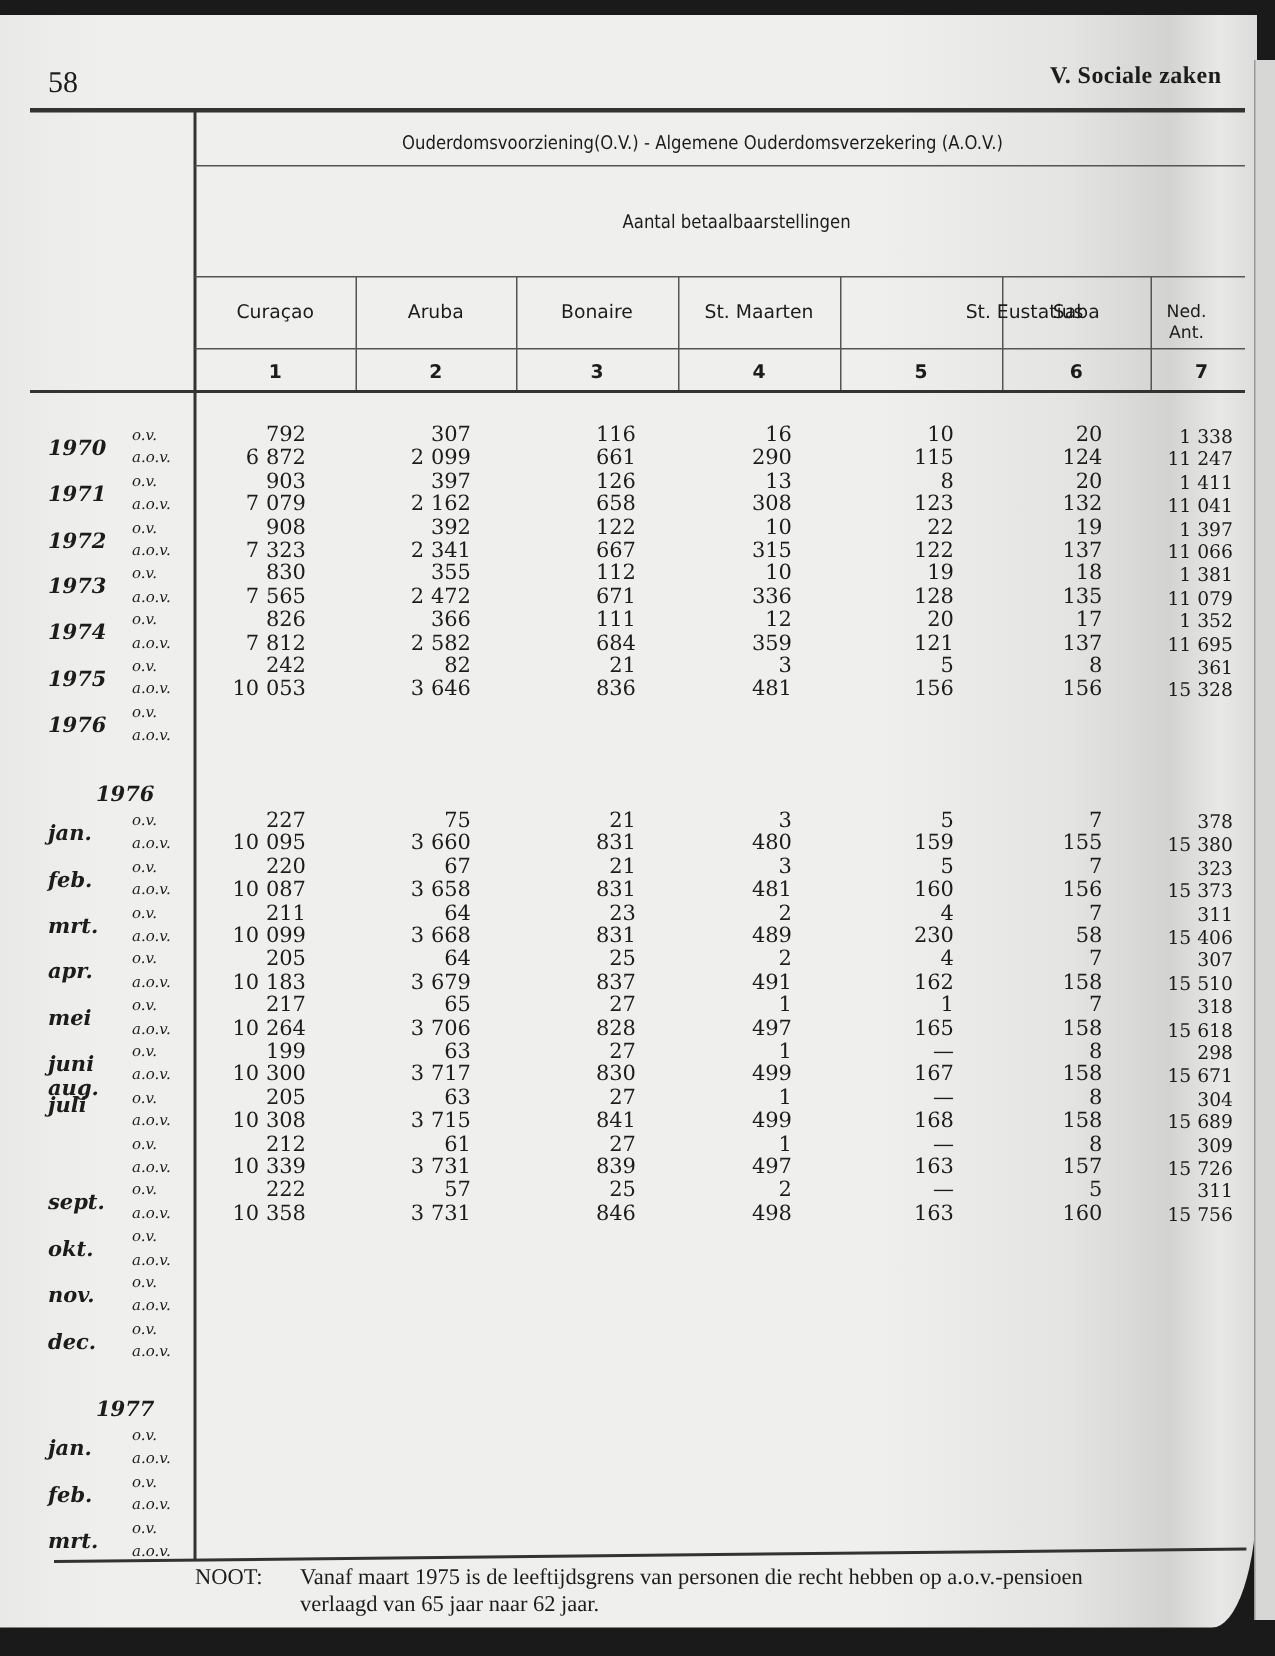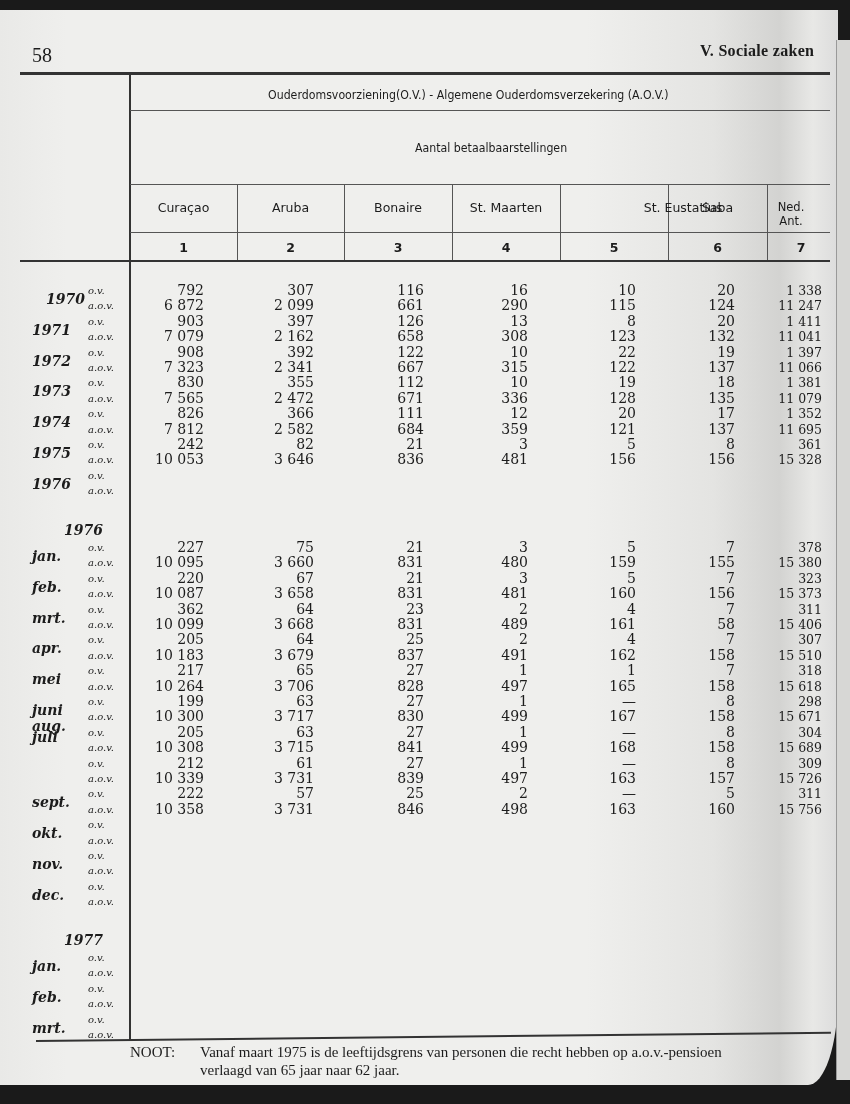--- a/index.html
+++ b/index.html
@@ -95,21 +95,21 @@
     <div class="row" style="top: 298.4px;">
       <span class="kind">a.o.v.</span>
       <span class="cell c1">6 872</span>
       <span class="cell c2">2 099</span>
       <span class="cell c3">661</span>
       <span class="cell c4">290</span>
       <span class="cell c5">115</span>
       <span class="cell c6">124</span>
       <span class="cell c7">11 247</span>
     </div>
-    <div class="period" style="top: 291px; margin-left: 14px;">1970</div>
+    <div class="period" style="top: 291px;">1970</div>
     <div class="row" style="top: 313.8px;">
       <span class="kind">o.v.</span>
       <span class="cell c1">903</span>
       <span class="cell c2">397</span>
       <span class="cell c3">126</span>
       <span class="cell c4">13</span>
       <span class="cell c5">8</span>
       <span class="cell c6">20</span>
       <span class="cell c7">1 411</span>
     </div>
@@ -266,35 +266,35 @@
       <span class="cell c2">3 658</span>
       <span class="cell c3">831</span>
       <span class="cell c4">481</span>
       <span class="cell c5">160</span>
       <span class="cell c6">156</span>
       <span class="cell c7">15 373</span>
     </div>
     <div class="period" style="top: 578.8px;">feb.</div>
     <div class="row" style="top: 601.6px;">
       <span class="kind">o.v.</span>
-      <span class="cell c1">362</span>
+      <span class="cell c1">211</span>
       <span class="cell c2">64</span>
       <span class="cell c3">23</span>
       <span class="cell c4">2</span>
       <span class="cell c5">4</span>
       <span class="cell c6">7</span>
       <span class="cell c7">311</span>
     </div>
     <div class="row" style="top: 617px;">
       <span class="kind">a.o.v.</span>
       <span class="cell c1">10 099</span>
       <span class="cell c2">3 668</span>
       <span class="cell c3">831</span>
       <span class="cell c4">489</span>
-      <span class="cell c5">161</span>
+      <span class="cell c5">230</span>
       <span class="cell c6">58</span>
       <span class="cell c7">15 406</span>
     </div>
     <div class="period" style="top: 609.6px;">mrt.</div>
     <div class="row" style="top: 632.4px;">
       <span class="kind">o.v.</span>
       <span class="cell c1">205</span>
       <span class="cell c2">64</span>
       <span class="cell c3">25</span>
       <span class="cell c4">2</span>

